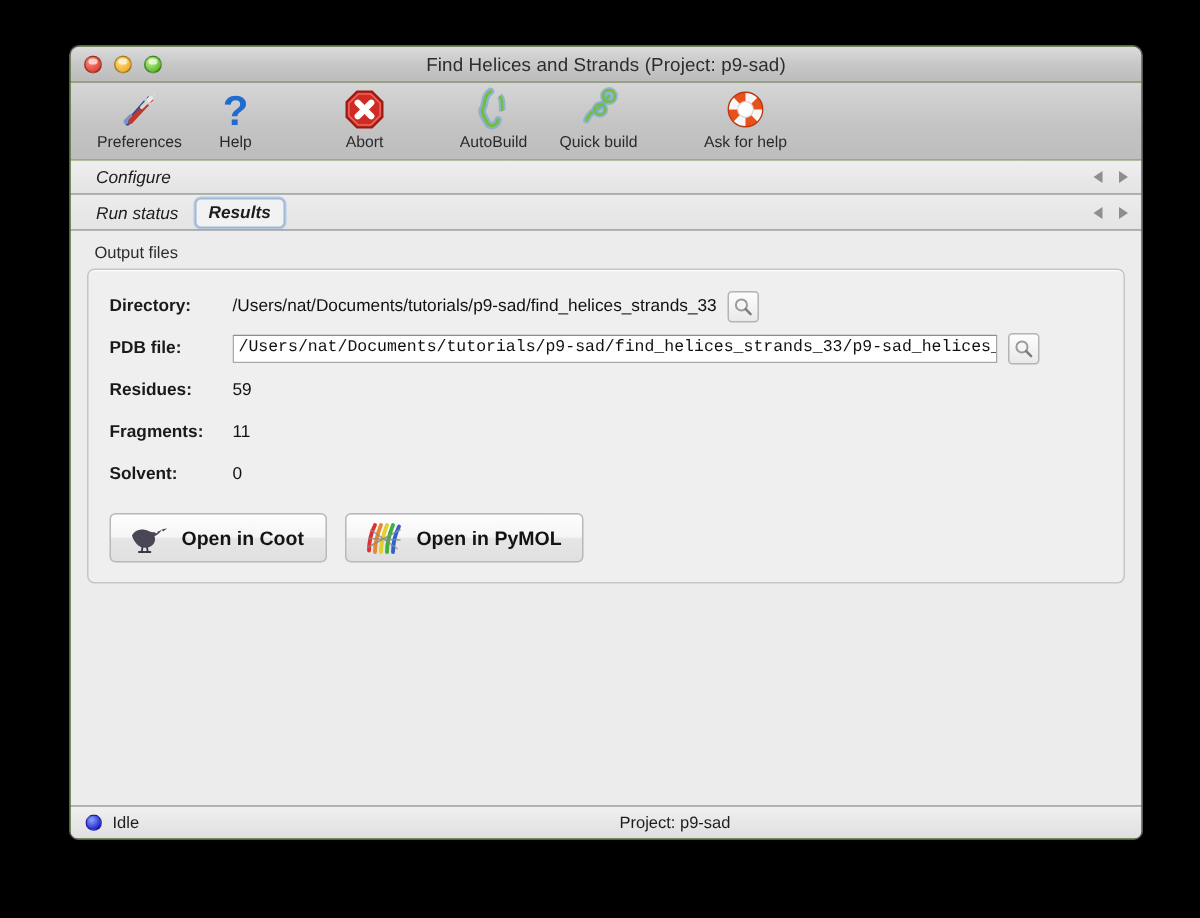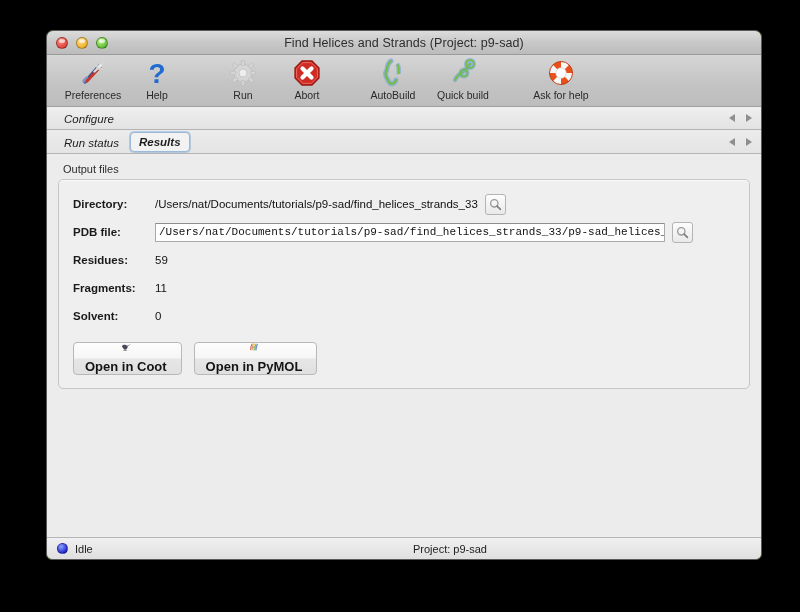--- a/index.html
+++ b/index.html
@@ -254,21 +254,20 @@
     height: 33px;
     border: 1px solid #b8b8b8;
     border-radius: 4px;
     background: linear-gradient(to bottom, #fdfdfd 0%, #f6f6f6 48%, #e6e6e6 52%, #e0e0e0 100%);
     display: flex;
     align-items: center;
     gap: 8px;
     padding: 0 14px 0 11px;
     box-sizing: border-box;
     cursor: default;
-    flex-direction: column;
   }
   .bigbtn .blabel {
     font-size: 13px;
     font-weight: bold;
     color: #141414;
     white-space: nowrap;
   }
 
   
   .statusbar {
@@ -342,39 +341,20 @@
       <div class="glyph">
         <svg width="28" height="28" viewBox="0 0 28 28">
           <text x="14" y="24" text-anchor="middle" font-family="Liberation Sans, sans-serif" font-size="28" font-weight="bold" fill="#1f6bd0">?</text>
         </svg>
       </div>
       <div class="tlabel">Help</div>
     </div>
 
     <div class="tool-gap"></div>
 
-    <div class="tool">
-      <div class="glyph">
-        <svg width="28" height="28" viewBox="0 0 28 28">
-          <g fill="#d5d5d5" stroke="#bcbcbc" stroke-width="0.8">
-            <circle cx="14" cy="14" r="9"></circle>
-            <rect x="12.3" y="1.5" width="3.4" height="5" rx="1"></rect>
-            <rect x="12.3" y="21.5" width="3.4" height="5" rx="1"></rect>
-            <rect x="1.5" y="12.3" width="5" height="3.4" rx="1"></rect>
-            <rect x="21.5" y="12.3" width="5" height="3.4" rx="1"></rect>
-            <rect x="4.3" y="4.3" width="3.4" height="5" rx="1" transform="rotate(-45 6 6.8)"></rect>
-            <rect x="20.3" y="18.3" width="3.4" height="5" rx="1" transform="rotate(-45 22 20.8)"></rect>
-            <rect x="20.3" y="4.3" width="3.4" height="5" rx="1" transform="rotate(45 22 6.8)"></rect>
-            <rect x="4.3" y="18.3" width="3.4" height="5" rx="1" transform="rotate(45 6 20.8)"></rect>
-          </g>
-          <circle cx="14" cy="14" r="4" fill="#eeeeee" stroke="#c4c4c4" stroke-width="0.9"></circle>
-        </svg>
-      </div>
-      <div class="tlabel">Run</div>
-    </div>
 
     <div class="tool">
       <div class="glyph">
         <svg width="28" height="28" viewBox="0 0 28 28">
           <polygon points="9,2 19,2 26,9 26,19 19,26 9,26 2,19 2,9" fill="#cf2a23" stroke="#9b1711" stroke-width="1.3"></polygon>
           <polygon points="9.8,3.6 18.2,3.6 24.4,9.8 24.4,18.2 18.2,24.4 9.8,24.4 3.6,18.2 3.6,9.8" fill="none" stroke="#e86a62" stroke-width="1"></polygon>
           <g stroke="#ffffff" stroke-width="4.2" stroke-linecap="round">
             <line x1="9.5" y1="9.5" x2="18.5" y2="18.5"></line>
             <line x1="18.5" y1="9.5" x2="9.5" y2="18.5"></line>
           </g>

